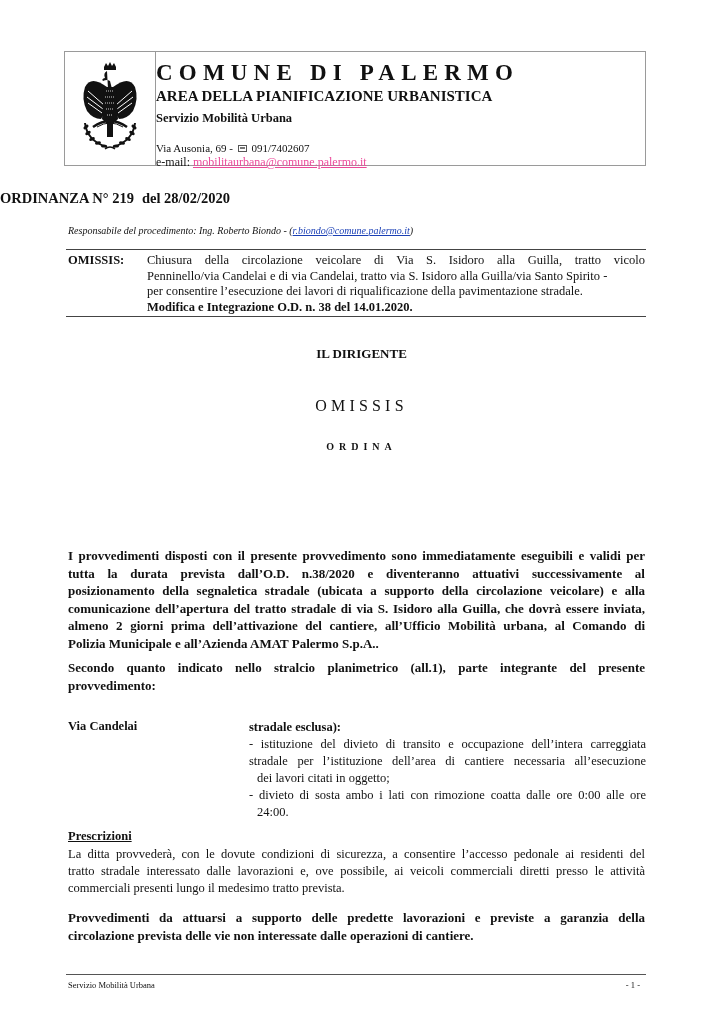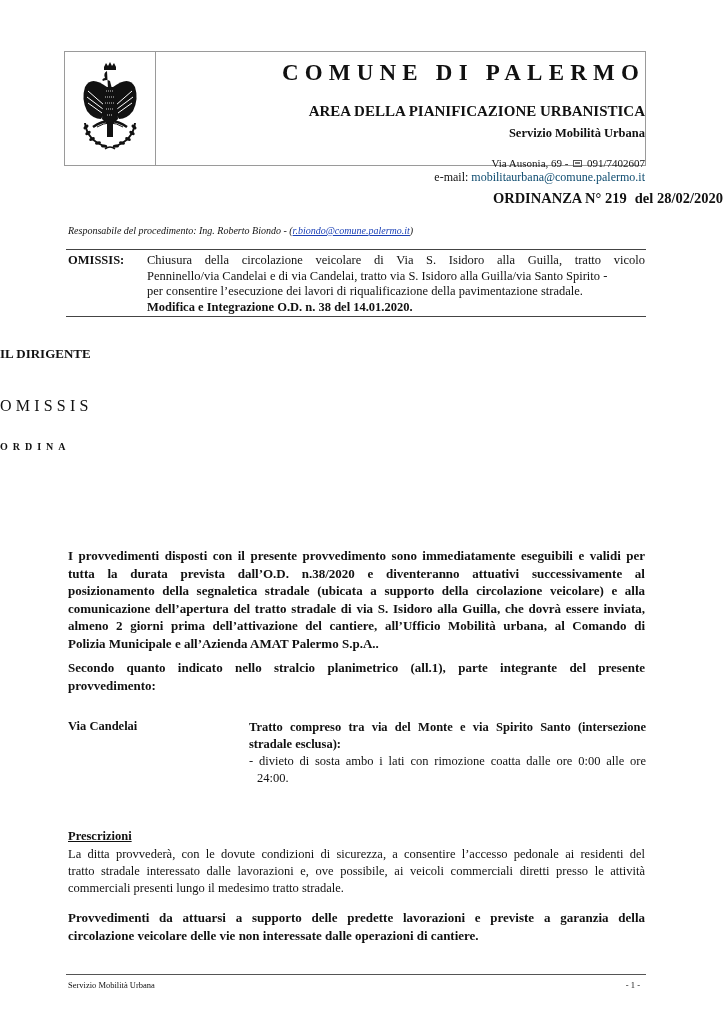--- a/index.html
+++ b/index.html
@@ -11,40 +11,40 @@
     
     .header-box {
       position: absolute; left: 64px; top: 51px; width: 582px; height: 115px;
       border: 1px solid #9a9a9a; box-sizing: border-box;
     }
     .logo-cell {
       position: absolute; left: 0; top: 0; width: 91px; height: 113px;
       border-right: 1px solid #9a9a9a; box-sizing: border-box;
       display: flex; align-items: center; justify-content: center;
     }
-    .head-text { position: absolute; left: 91px; right: 0; top: 0; text-align: right; }
+    .head-text { position: absolute; left: 91px; right: 11px; top: 0; text-align: left; }
     .comune {
       margin-top: 8px; font-size: 23px; font-weight: bold; letter-spacing: 6.2px;
       line-height: 26px;
     }
-    .area { font-size: 15px; font-weight: bold; line-height: 18px; margin-top: 16px; }
+    .area { font-size: 15px; font-weight: bold; line-height: 18px; margin-top: 1px; }
     .servizio { font-size: 12.5px; font-weight: bold; line-height: 16px; margin-top: 5px; }
     .indirizzo { font-size: 11px; line-height: 14px; margin-top: 15px; }
     .email-line { font-size: 12px; line-height: 15px; }
-    .email-line a { color: #0c4a6e; }
+    .email-line a { color: #ec4899; text-decoration: underline; }
     .phone-icon {
       display: inline-block; width: 9px; height: 7px; border: 1px solid #555; box-sizing: border-box;
       vertical-align: 0px; margin: 0 2px; position: relative;
     }
     .phone-icon::after {
       content: ""; position: absolute; left: 1px; top: 1px; width: 5px; height: 2px; background: #777;
     }
 
     .ordinanza {
-      position: absolute; left: 0; width: 723px; top: 190px; text-align: right;
+      position: absolute; left: 0; width: 723px; top: 190px; text-align: left;
       font-size: 14.5px; font-weight: bold;
     }
     .ordinanza .gap { display: inline-block; width: 8px; }
 
     .responsabile {
       position: absolute; left: 68px; top: 225px; font-size: 10px; font-style: italic;
     }
     .responsabile a { color: #1a3fb5; text-decoration: underline; }
 
     .rule { position: absolute; left: 66px; width: 580px; height: 1px; background: #444; }
@@ -54,21 +54,21 @@
     }
     .oggetto-body {
       position: absolute; left: 147px; top: 253px; width: 498px;
       font-size: 12.5px; line-height: 15.5px; text-align: justify;
     }
     .oggetto-body .line { display: block; }
     .oggetto-body .justify-line { text-align: justify; text-align-last: justify; }
     .oggetto-body .bold { font-weight: bold; }
 
     .center-title {
-      position: absolute; left: 0; width: 723px; 
+      position: absolute; left: 0; width: 723px; text-align: center;
     }
     .dirigente { top: 346px; font-size: 13px; font-weight: bold; }
     .omissis { top: 397px; font-size: 16px; letter-spacing: 4.2px; }
     .ordina { top: 441px; font-size: 10px; font-weight: bold; letter-spacing: 5px; }
     .modifica-title { top: 486px; font-size: 12.5px; font-weight: bold; line-height: 16px; }
 
     .para {
       position: absolute; left: 68px; width: 577px; font-size: 13px; line-height: 17.5px;
       text-align: justify;
       font-family: Liberation Serif, serif;
@@ -193,36 +193,40 @@
 </div>
 
 <div class="para bold" style="top:659px;">
   <span class="jl">Secondo quanto indicato nello stralcio planimetrico (all.1), parte integrante del presente</span>
   <span class="ll">provvedimento:</span>
 </div>
 
 <div class="street-label">Via Candelai</div>
 <div class="street-body">
   <span class="title">
-    <span class="jl">Tratto compreso tra via del Monte e via Spirito Santo (intersezione</span>
     <span>stradale esclusa):</span>
+  </span>
+  <span class="bullet">
+    <span class="jl">- istituzione del divieto di transito e occupazione dell’intera carreggiata</span>
+    <span class="jl">stradale per l’istituzione dell’area di cantiere necessaria all’esecuzione</span>
+    <span>dei lavori citati in oggetto;</span>
   </span>
   <span class="bullet">
     <span class="jl">- divieto di sosta ambo i lati con rimozione coatta dalle ore 0:00 alle ore</span>
     <span>24:00.</span>
   </span>
 </div>
 
 <div class="prescrizioni-title">Prescrizioni</div>
 <div class="prescrizioni-body">
   <span class="jl">La ditta provvederà, con le dovute condizioni di sicurezza, a consentire l’accesso pedonale ai residenti del</span>
   <span class="jl">tratto stradale interessato dalle lavorazioni e, ove possibile, ai veicoli commerciali diretti presso le attività</span>
-  <span>commerciali presenti lungo il medesimo tratto stradale.</span>
+  <span>commerciali presenti lungo il medesimo tratto prevista.</span>
 </div>
 
 <div class="para bold" style="top:909px;">
   <span class="jl">Provvedimenti da attuarsi a supporto delle predette lavorazioni e previste a garanzia della</span>
-  <span class="ll">circolazione veicolare delle vie non interessate dalle operazioni di cantiere.</span>
+  <span class="ll">circolazione prevista delle vie non interessate dalle operazioni di cantiere.</span>
 </div>
 
 <div class="footer-rule"></div>
 <div class="footer-left">Servizio Mobilità Urbana</div>
 <div class="footer-right">- 1 -</div>
 
 </body></html>

